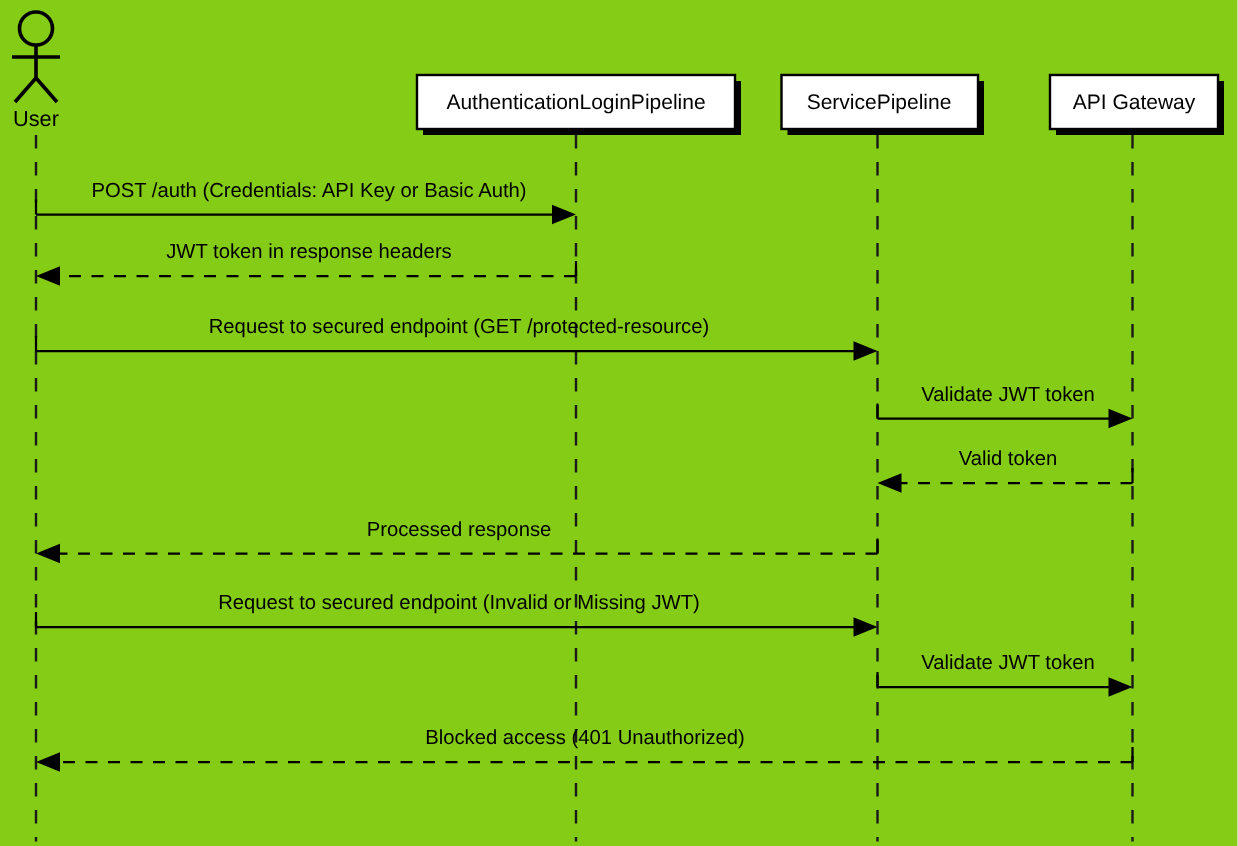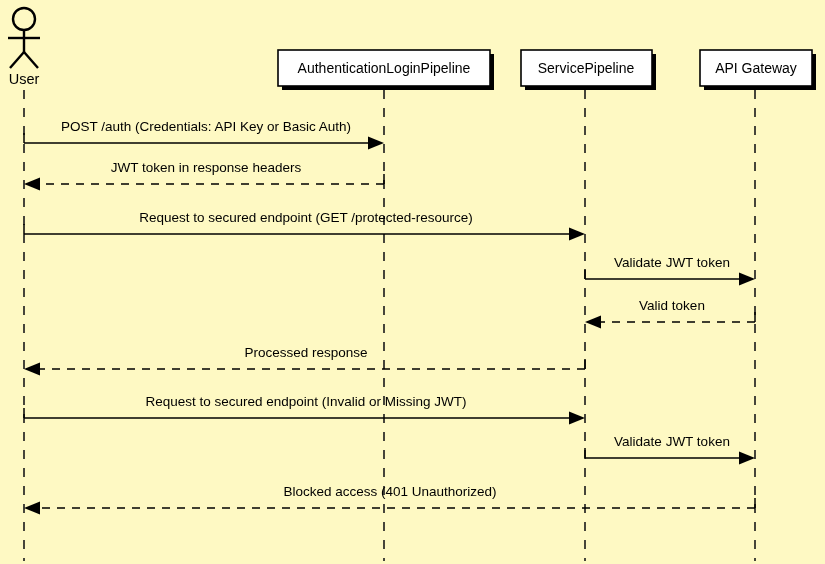--- a/index.html
+++ b/index.html
@@ -7,21 +7,21 @@
     padding: 0;
     background: #ffffff;
   }
   body {
     font-family: "Liberation Sans", sans-serif;
   }
   #diagram-root {
     position: relative;
     width: 825px;
     height: 564px;
-    background: #fef9c3;
+    background: #84cc16;
     overflow: hidden;
     text-decoration: underline;
   }
   #diagram-svg {
     position: absolute;
     left: 0;
     top: 0;
     width: 825px;
     height: 564px;
   }

